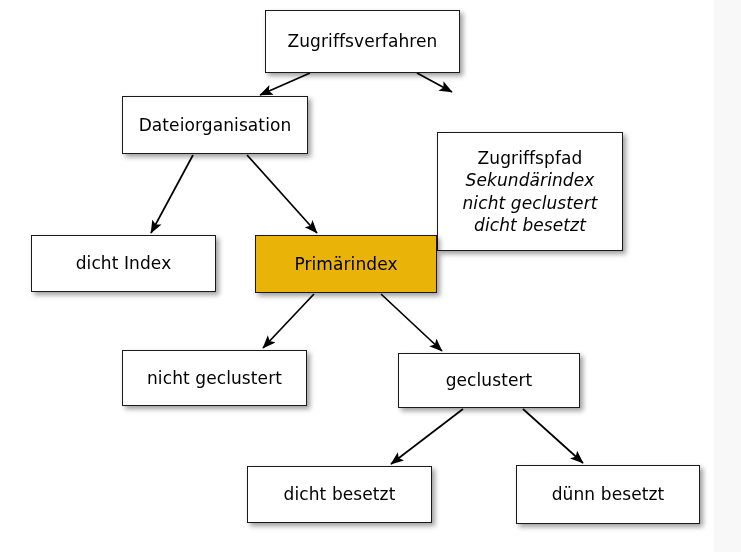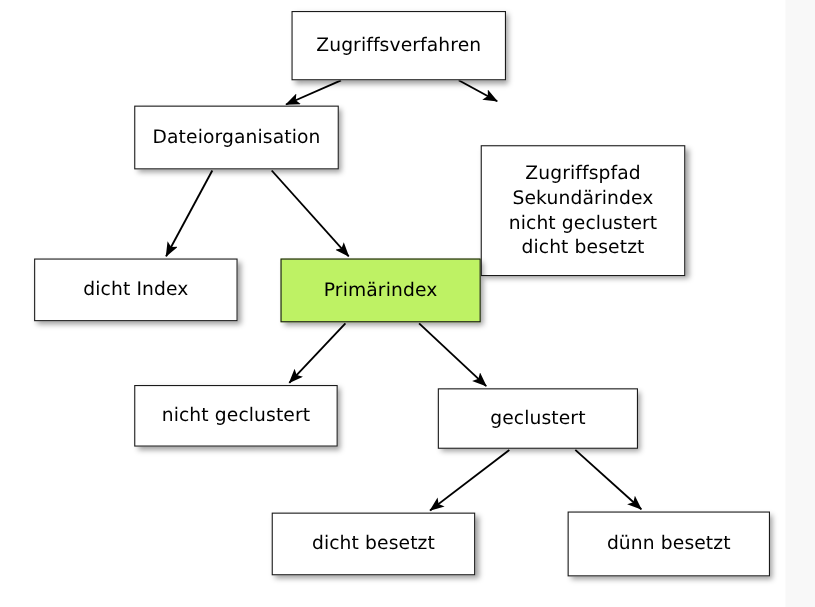--- a/index.html
+++ b/index.html
@@ -45,20 +45,21 @@
     line-height: 1.32;
     letter-spacing: 0.1px;
     z-index: 2;
   }
   .node .lines {
     width: 100%;
     padding: 0 6px;
     box-sizing: border-box;
   }
   .node .line-italic {
+    font-style: italic;
   }
 </style>
 </head>
 <body>
 
 <div id="canvas" style="background: rgb(255, 255, 255);">
 
   <div id="right-strip" style="background: rgb(248, 248, 248);"></div>
 
   <svg id="edges" viewBox="0 0 741 552" xmlns="http://www.w3.org/2000/svg">
@@ -95,21 +96,21 @@
         <div class="line-italic">Sekundärindex</div>
         <div class="line-italic">nicht geclustert</div>
         <div class="line-italic">dicht besetzt</div>
       </div>
   </div>
   <div class="node" style="left: 31px; top: 235px; width: 185px; height: 57px; background: rgb(255, 255, 255); border-color: rgb(26, 26, 26);">
     <div class="lines">
         <div>dicht Index</div>
       </div>
   </div>
-  <div class="node" style="left: 255px; top: 235px; width: 182px; height: 58px; background: #bef264; border-color: rgb(26, 26, 26);">
+  <div class="node" style="left: 255px; top: 235px; width: 182px; height: 58px; background: #eab308; border-color: rgb(26, 26, 26);">
     <div class="lines">
         <div>Primärindex</div>
       </div>
   </div>
   <div class="node" style="left: 122px; top: 350px; width: 185px; height: 56px; background: rgb(255, 255, 255); border-color: rgb(26, 26, 26);">
     <div class="lines">
         <div>nicht geclustert</div>
       </div>
   </div>
   <div class="node" style="left: 398px; top: 353px; width: 182px; height: 55px; background: rgb(255, 255, 255); border-color: rgb(26, 26, 26); justify-content: center;">

